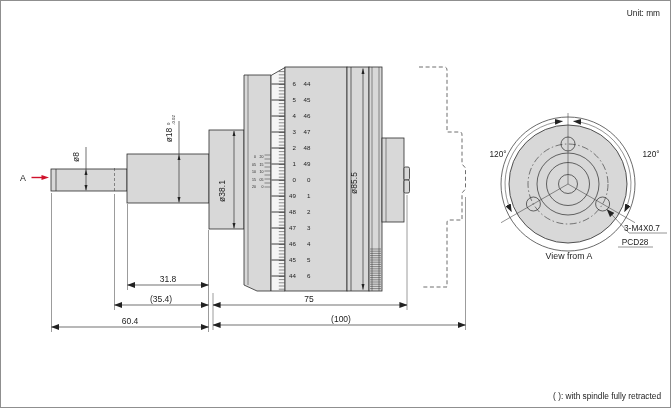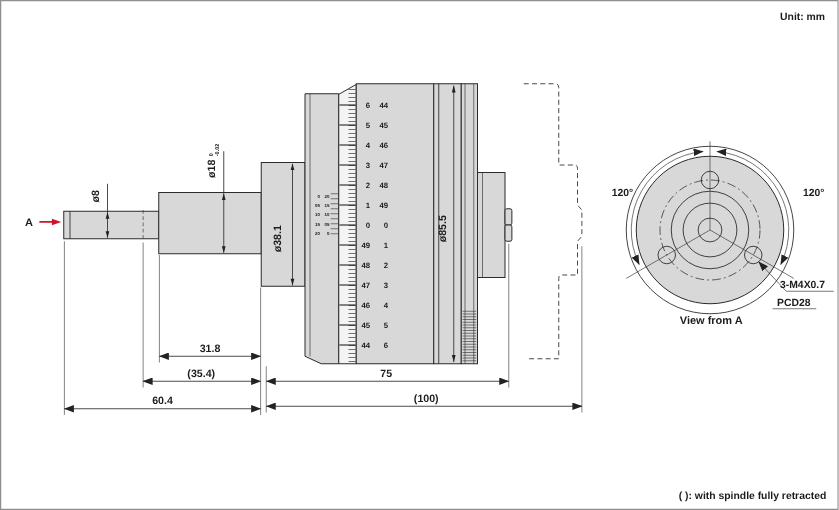--- a/index.html
+++ b/index.html
@@ -3,21 +3,20 @@
 <meta charset="utf-8">
 <style>
   html,body{margin:0;padding:0;background:#ffffff;}
   .frame{
     position:relative;
     width:671px;height:408px;
     box-sizing:border-box;
     border:1.5px solid var(--border,#8f8f8f);
     background:#fff;
     font-family:"Liberation Sans", sans-serif;
-    font-weight:bold;
   }
   svg{display:block;}
   text{
     font-family:"Liberation Sans", sans-serif;
     fill:#1c1c1c;
   }
   .part{fill:var(--part-fill,#d8d8d8);stroke:var(--line,#2b2b2b);stroke-width:.8;}
   .ruler{fill:var(--ruler-fill,#f4f4f4);stroke:var(--line,#2b2b2b);stroke-width:.8;}
   .edge{stroke:var(--line,#2b2b2b);stroke-width:.7;fill:none;}
   .thin{stroke:#3a3a3a;stroke-width:.55;fill:none;}

